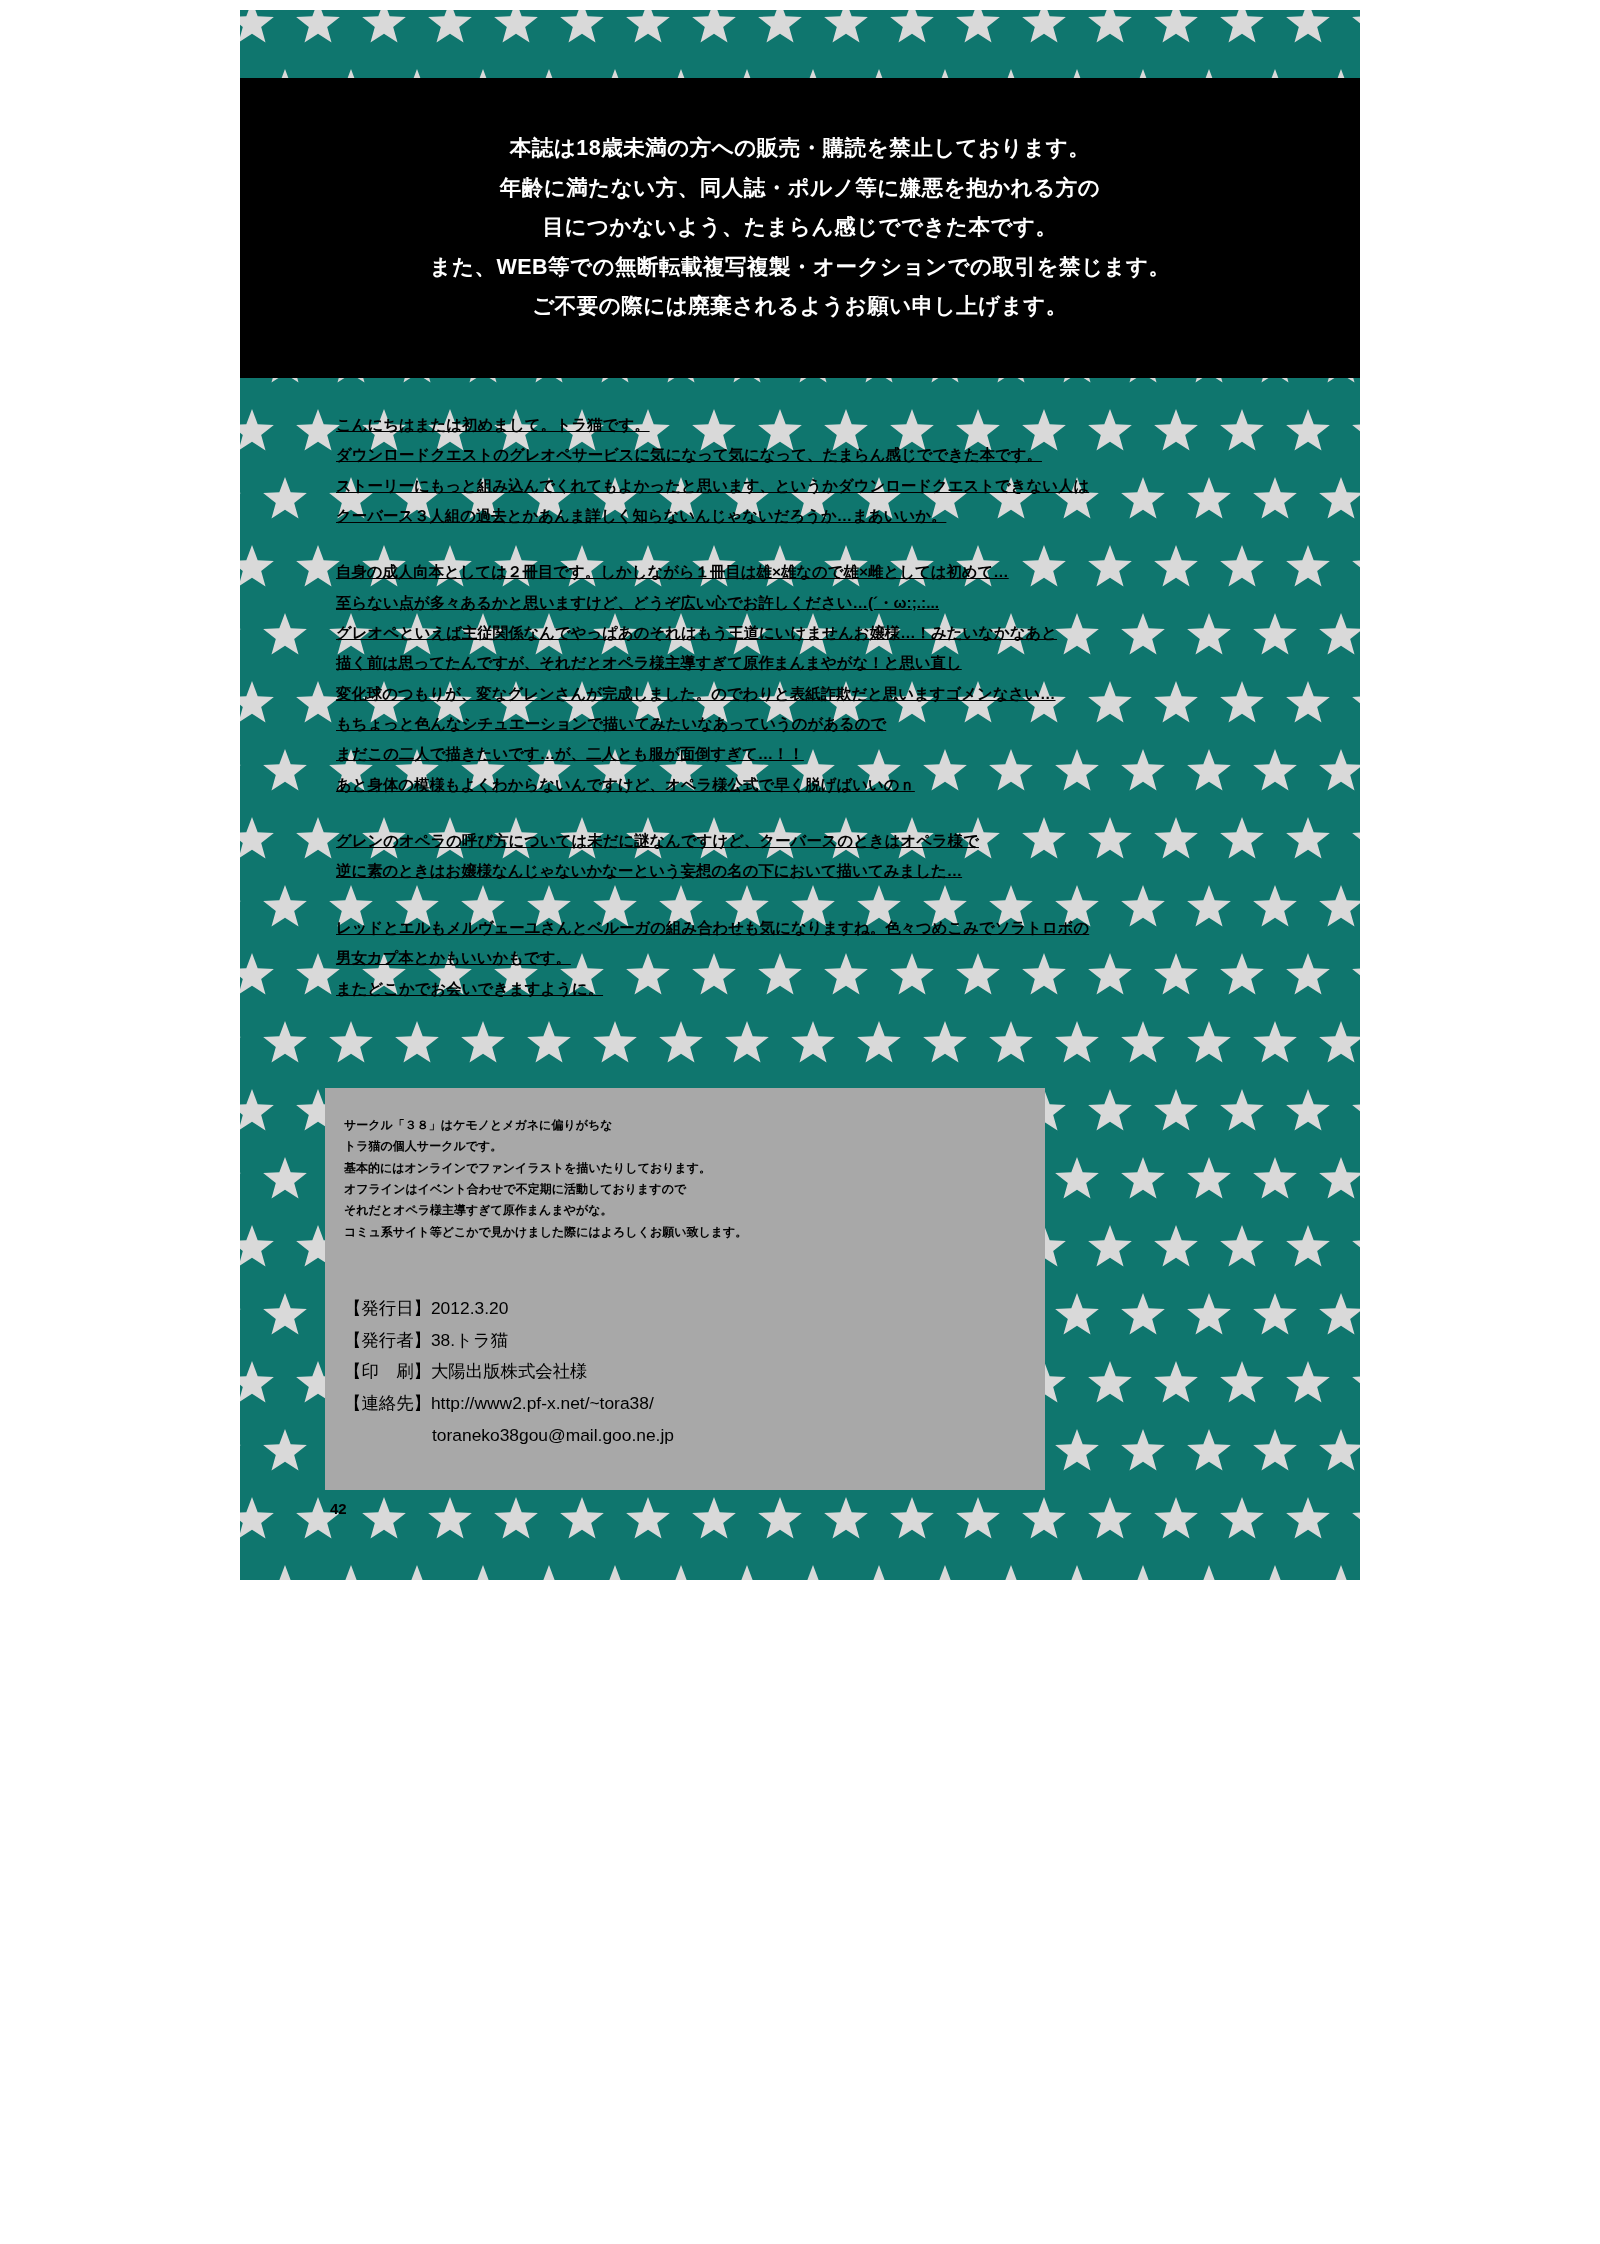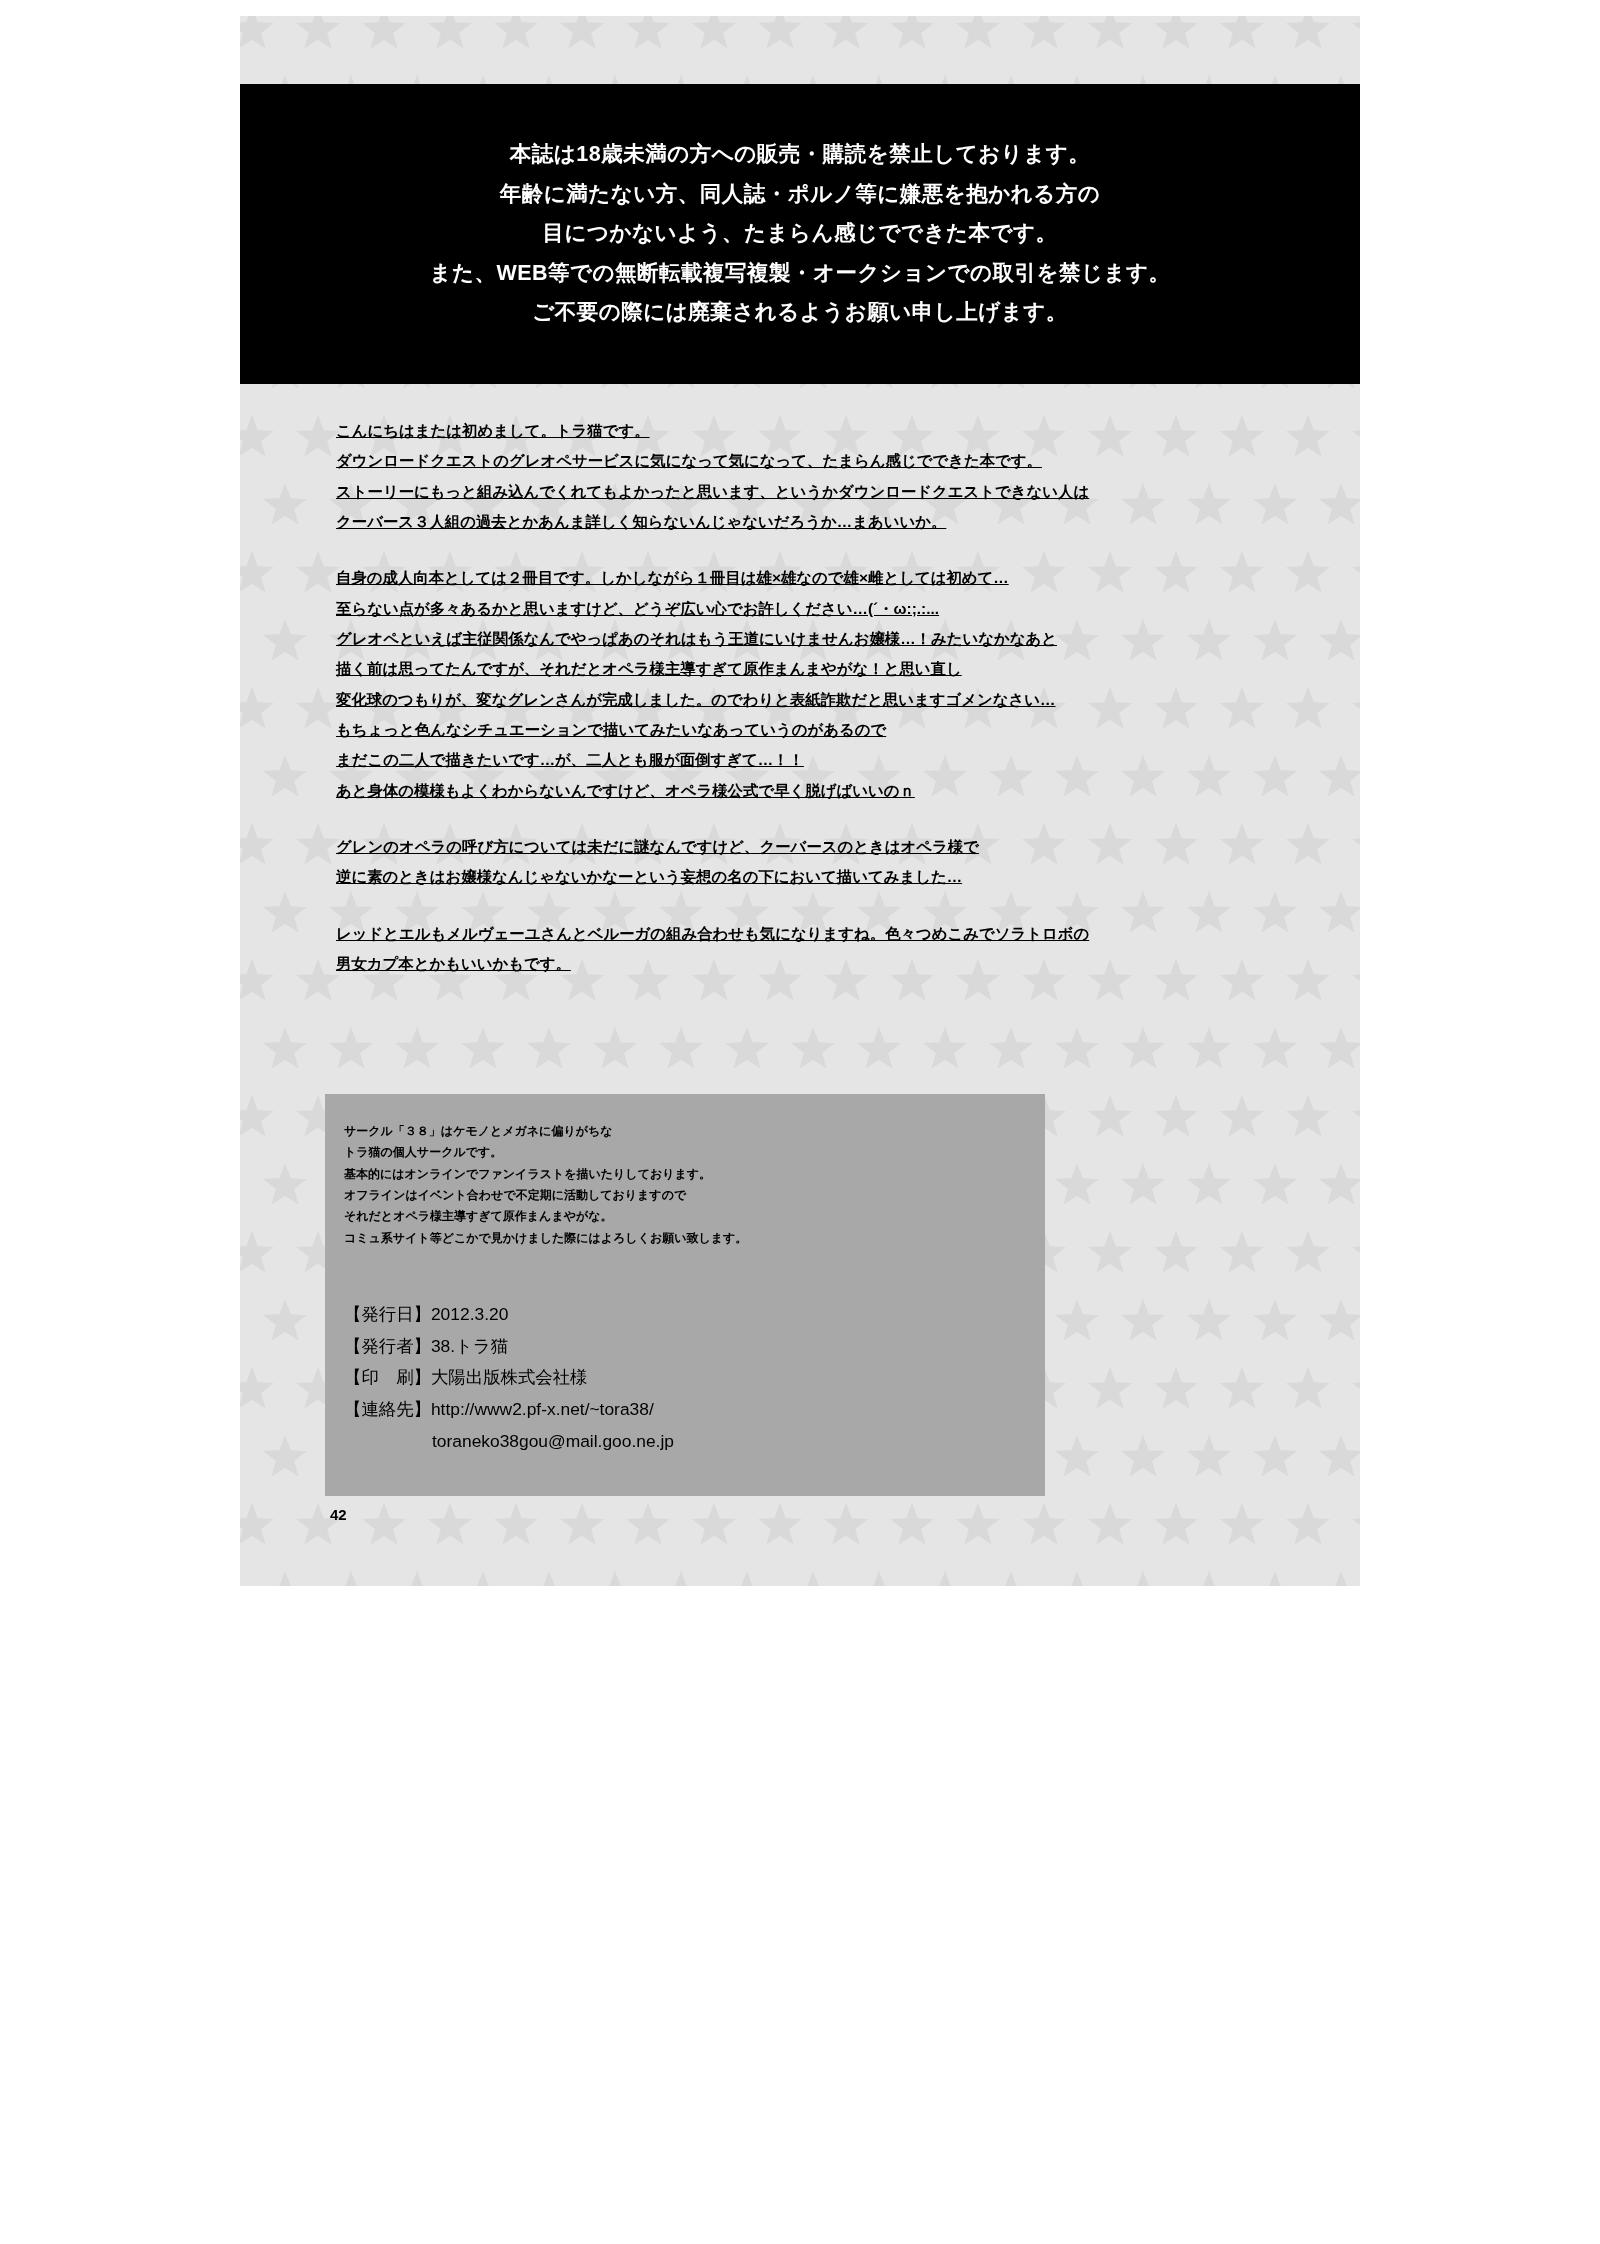--- a/index.html
+++ b/index.html
@@ -7,22 +7,22 @@
     padding: 0;
     background: #ffffff;
   }
   body {
     font-family: "Liberation Sans", sans-serif;
   }
   #page {
     position: relative;
     width: 1120px;
     height: 1570px;
-    margin: 16px auto;
-    background: #e5e5e5;
+    margin: 10px auto;
+    background: #0f766e;
     overflow: hidden;
   }
   
   #star-bg {
     position: absolute;
     left: 0; top: 0;
     width: 1120px;
     height: 1570px;
     z-index: 0;
   }
@@ -697,20 +697,21 @@
       <div class="line">まだこの二人で描きたいです…が、二人とも服が面倒すぎて…！！</div>
       <div class="line">あと身体の模様もよくわからないんですけど、オペラ様公式で早く脱げばいいのｎ</div>
     </div>
     <div class="para">
       <div class="line">グレンのオペラの呼び方については未だに謎なんですけど、クーバースのときはオペラ様で</div>
       <div class="line">逆に素のときはお嬢様なんじゃないかなーという妄想の名の下において描いてみました…</div>
     </div>
     <div class="para">
       <div class="line">レッドとエルもメルヴェーユさんとベルーガの組み合わせも気になりますね。色々つめこみでソラトロボの</div>
       <div class="line">男女カプ本とかもいいかもです。</div>
+      <div class="line">またどこかでお会いできますように。</div>
     </div>
   </div>
 
   <div id="circle-box"></div>
 
   <div id="circle-info">
     <div class="line">サークル「３８」はケモノとメガネに偏りがちな</div>
     <div class="line">トラ猫の個人サークルです。</div>
     <div class="line">基本的にはオンラインでファンイラストを描いたりしております。</div>
     <div class="line">オフラインはイベント合わせで不定期に活動しておりますので</div>

